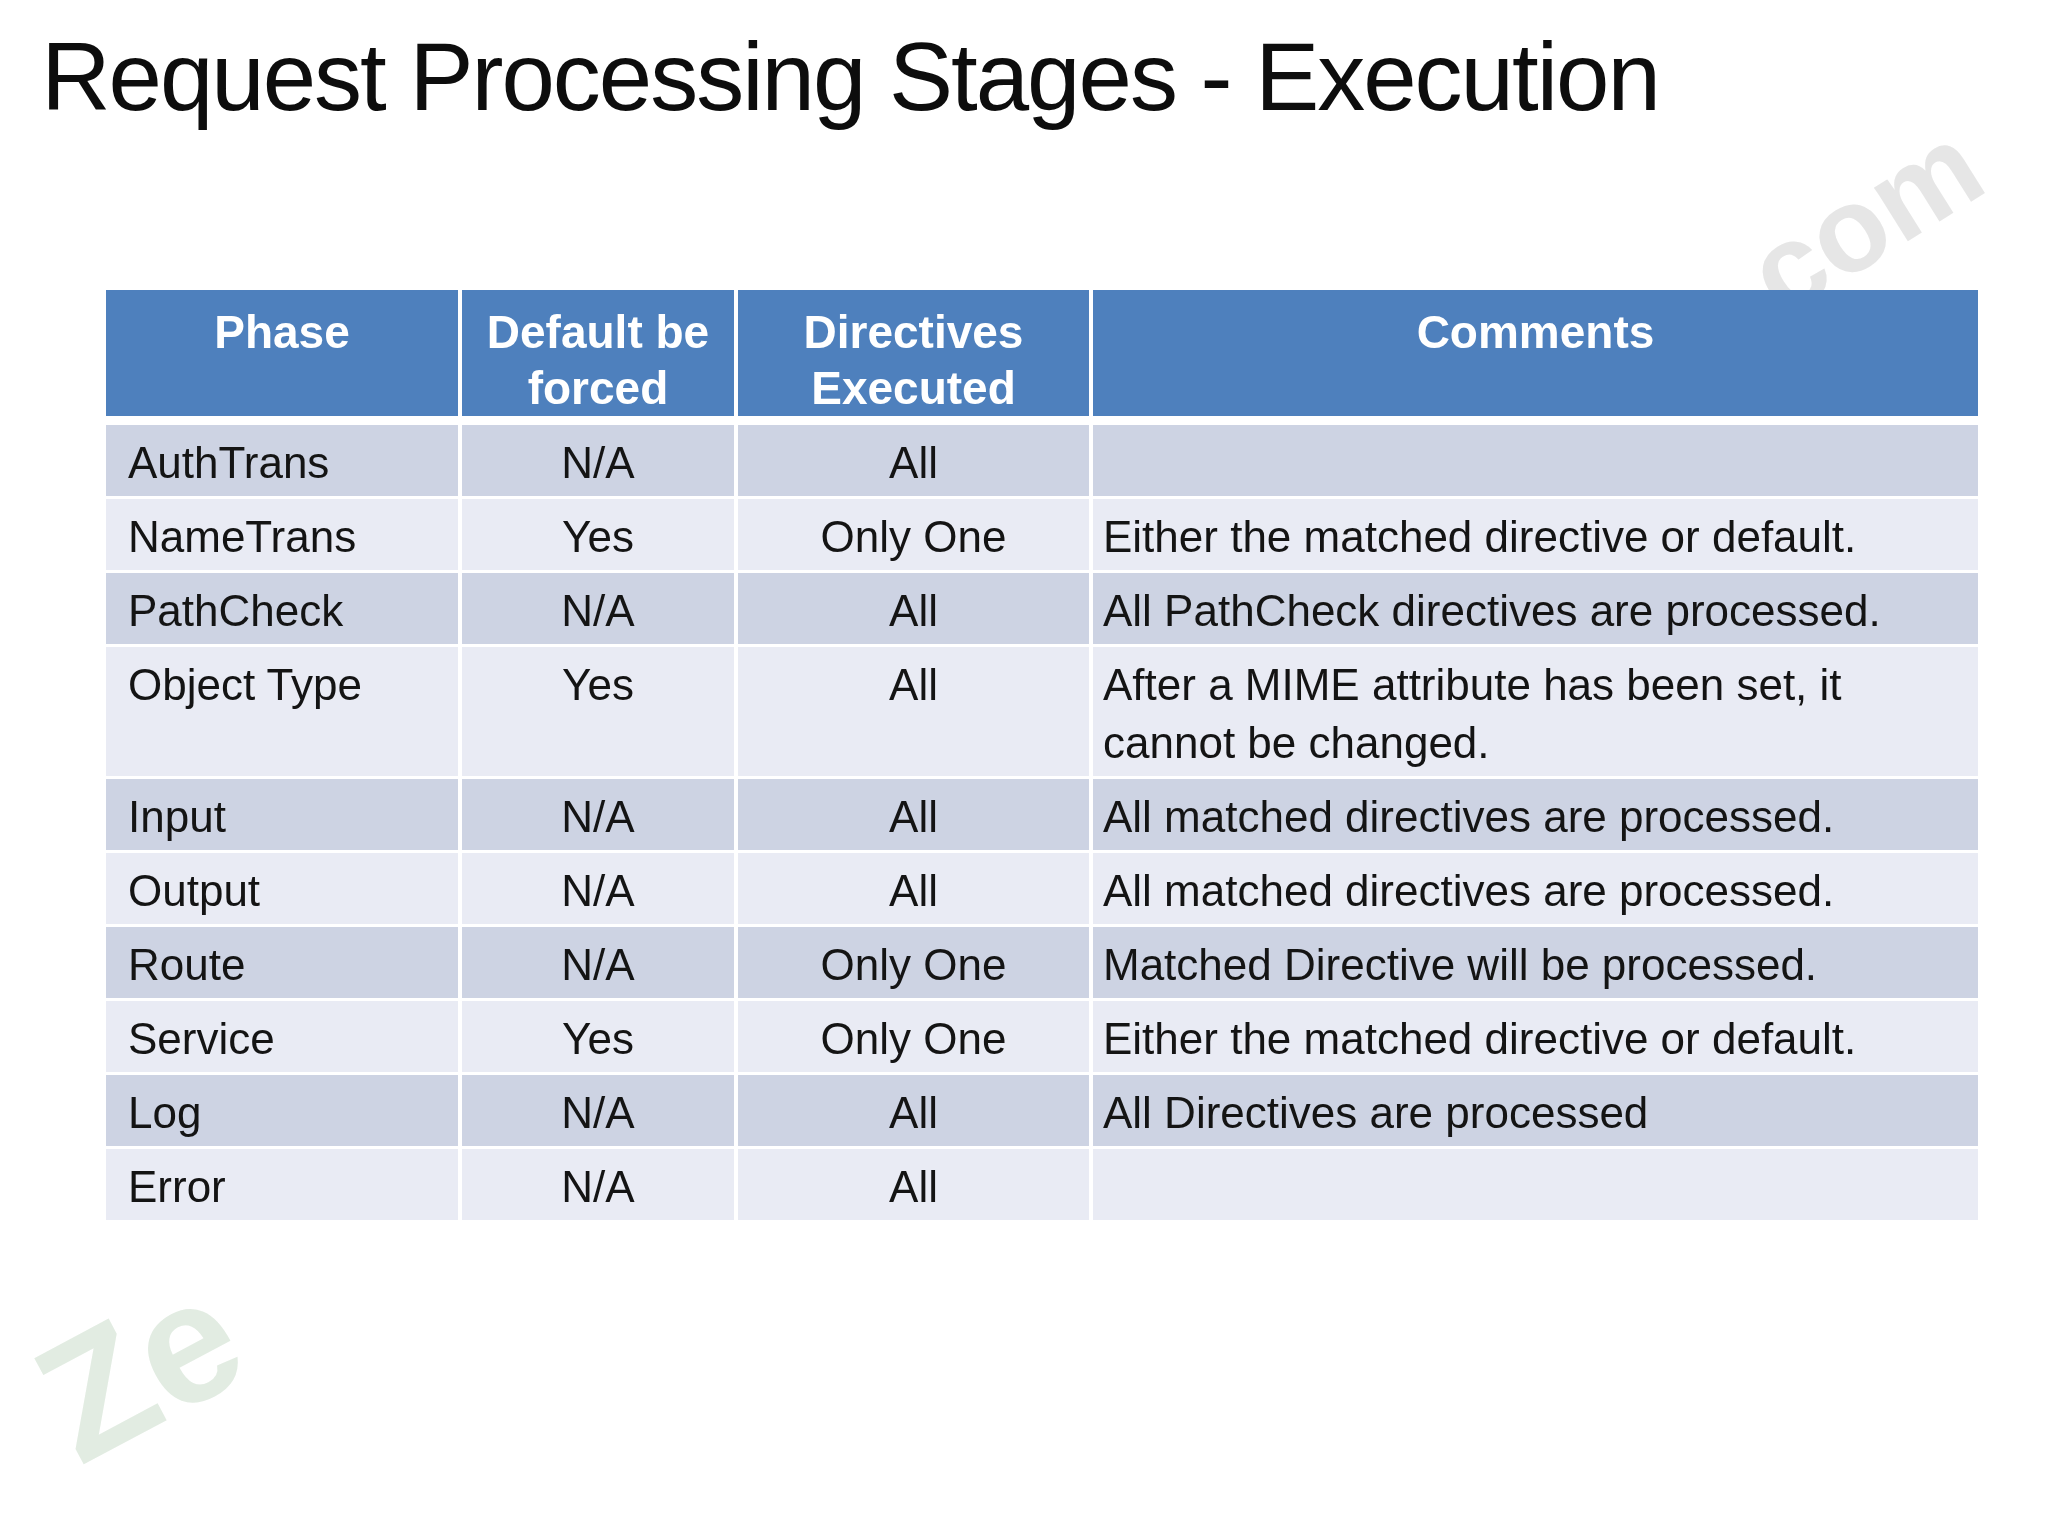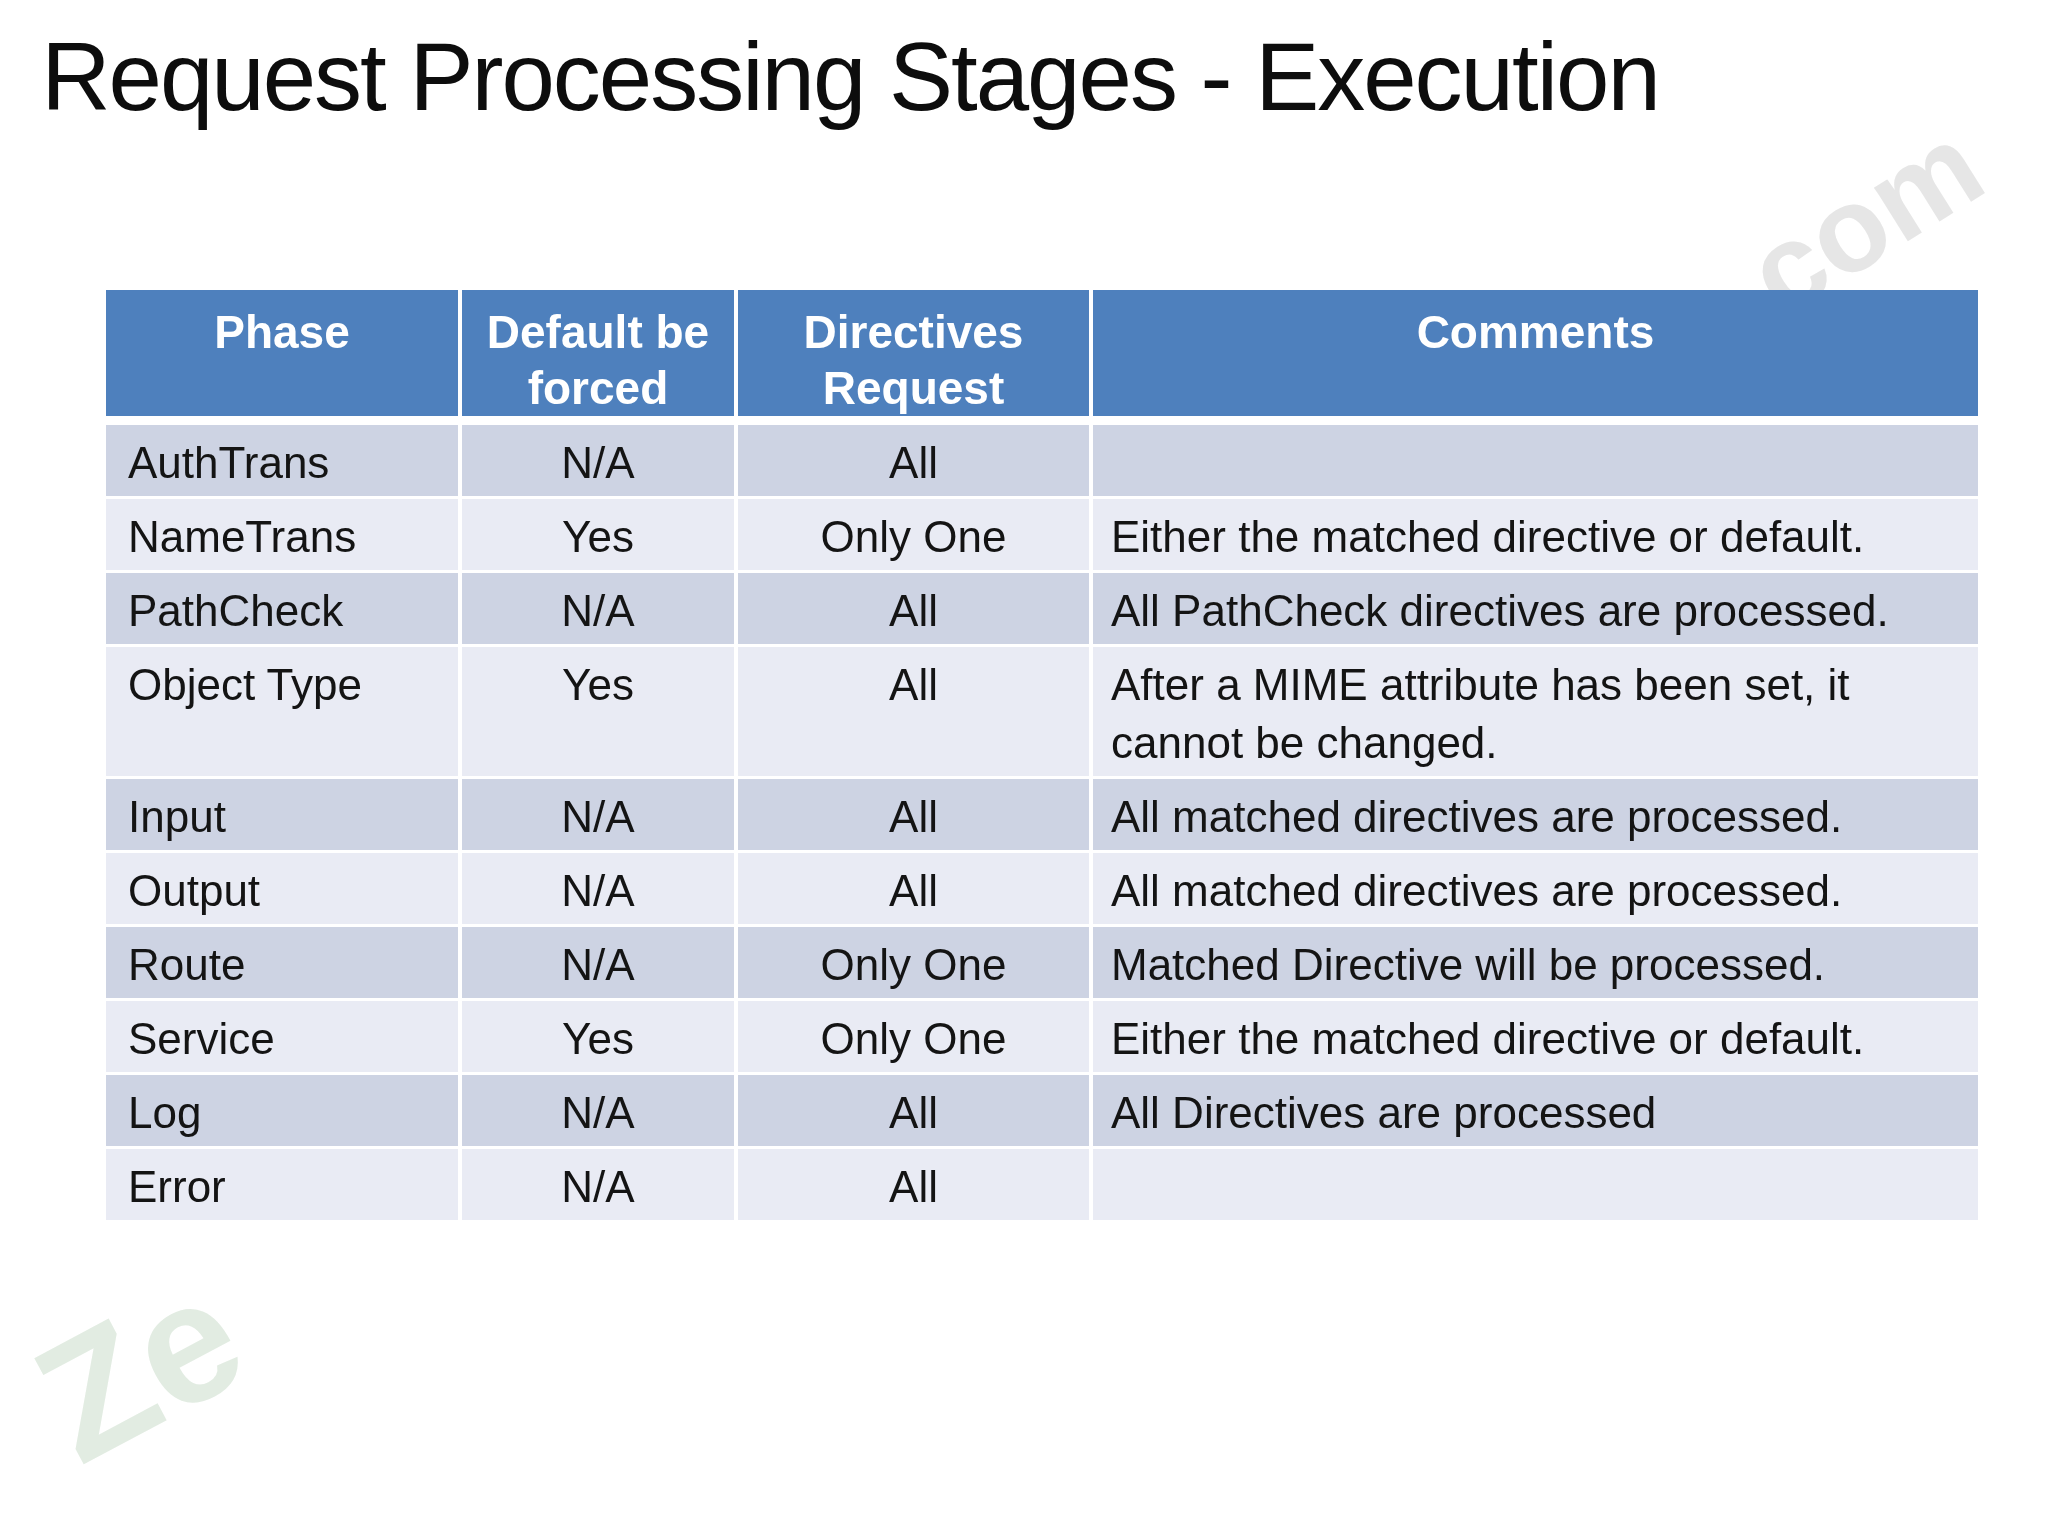--- a/index.html
+++ b/index.html
@@ -82,42 +82,42 @@
     padding-top:9px;
     padding-bottom:4px;
     border-bottom:3px solid #ffffff;
   }
   td:not(:last-child){border-right:4px solid #ffffff;}
   tbody tr:nth-child(odd) td{background:var(--row-odd);}
   tbody tr:nth-child(even) td{background:var(--row-even);}
 
   td.phase{padding-left:22px;text-align:left;}
   td.center{text-align:center;margin-left:36px;}
-  td.comments{padding-left:18px;padding-right:14px;text-align:left;}
+  td.comments{padding-left:10px;padding-right:14px;text-align:left;}
 </style>
 </head>
 <body>
 
 <h1 class="slide-title">Request Processing Stages - Execution</h1>
 
 <div class="watermark top-right">com</div>
 <div class="watermark bottom-left">Ze</div>
 
 <table class="stages">
   <colgroup>
     <col class="c-phase">
       <col class="c-default">
       <col class="c-directives">
       <col class="c-comments">
   </colgroup>
   <thead>
     <tr>
       <th>Phase</th>
       <th>Default be forced</th>
-      <th>Directives Request</th>
+      <th>Directives Executed</th>
       <th>Comments</th>
     </tr>
   </thead>
   <tbody>
     <tr>
       <td class="phase">AuthTrans</td>
       <td class="center">N/A</td>
       <td class="center">All</td>
       <td class="comments"></td>
     </tr>

